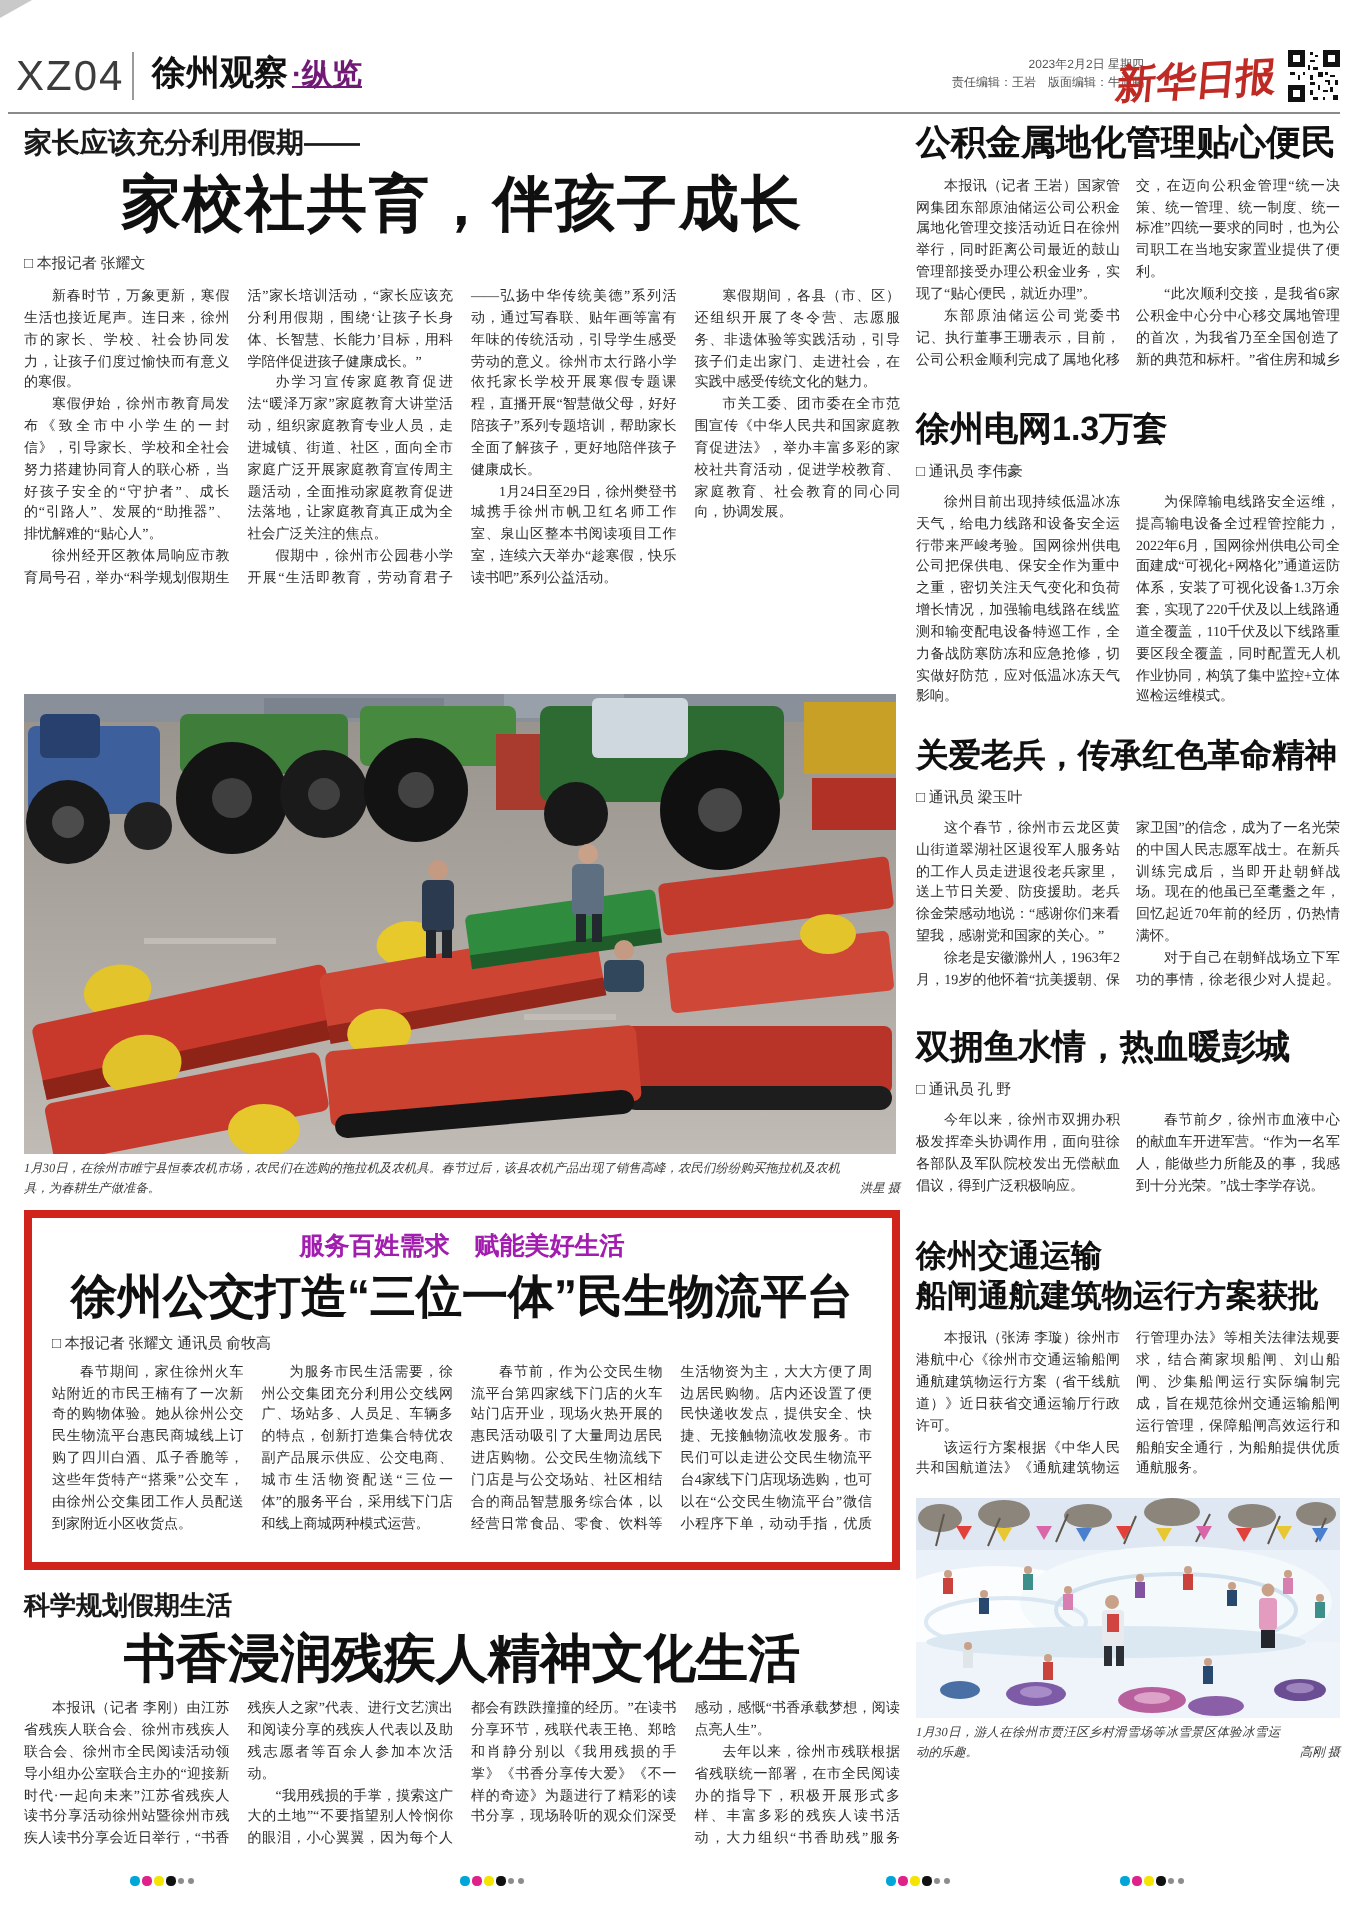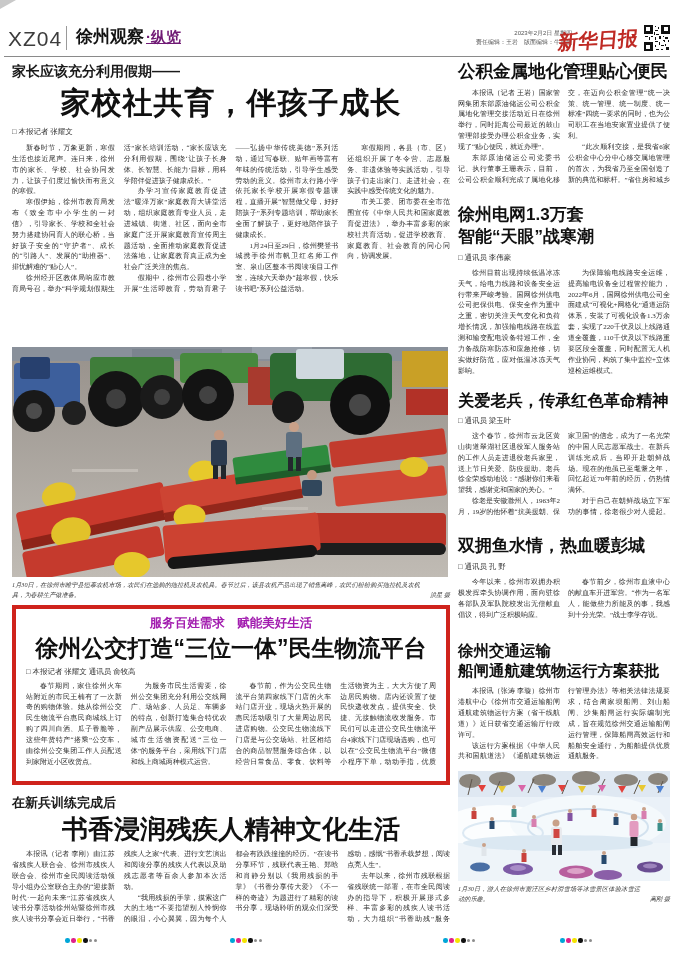--- a/index.html
+++ b/index.html
@@ -235,21 +235,21 @@
       <div class="hlB">徐州公交打造“三位一体”民生物流平台</div>
       <div class="byline">□ 本报记者 张耀文 通讯员 俞牧高</div>
       <div class="cols4 bodytxt">
           <p>春节期间，家住徐州火车站附近的市民王楠有了一次新奇的购物体验。她从徐州公交民生物流平台惠民商城线上订购了四川白酒、瓜子香脆等，这些年货特产“搭乘”公交车，由徐州公交集团工作人员配送到家附近小区收货点。</p>
           <p>为服务市民生活需要，徐州公交集团充分利用公交线网广、场站多、人员足、车辆多的特点，创新打造集合特优农副产品展示供应、公交电商、城市生活物资配送“三位一体”的服务平台，采用线下门店和线上商城两种模式运营。</p>
           <p>春节前，作为公交民生物流平台第四家线下门店的火车站门店开业，现场火热开展的惠民活动吸引了大量周边居民进店购物。公交民生物流线下门店是与公交场站、社区相结合的商品智慧服务综合体，以经营日常食品、零食、饮料等生活物资为主，大大方便了周边居民购物。店内还设置了便民快递收发点，提供安全、快捷、无接触物流收发服务。市民们可以走进公交民生物流平台4家线下门店现场选购，也可以在“公交民生物流平台”微信小程序下单，动动手指，优质生鲜产品和徐州特产就可送到家门口。</p>
         </div>
     </div>
 
     <div>
-      <div class="kicker kickerC">在新兵训练完成后</div>
+      <div class="kicker kickerC">科学规划假期生活</div>
       <div class="hlC">书香浸润残疾人精神文化生活</div>
       <div class="cols4 bodytxt bodyC">
           <p>本报讯（记者 李刚）由江苏省残疾人联合会、徐州市残疾人联合会、徐州市全民阅读活动领导小组办公室联合主办的“迎接新时代·一起向未来”江苏省残疾人读书分享活动徐州站暨徐州市残疾人读书分享会近日举行，“书香残疾人之家”代表、进行文艺演出和阅读分享的残疾人代表以及助残志愿者等百余人参加本次活动。</p>
           <p>“我用残损的手掌，摸索这广大的土地”“不要指望别人怜悯你的眼泪，小心翼翼，因为每个人都会有跌跌撞撞的经历。”在读书分享环节，残联代表王艳、郑晗和肖静分别以《我用残损的手掌》《书香分享传大爱》《不一样的奇迹》为题进行了精彩的读书分享，现场聆听的观众们深受感动，感慨“书香承载梦想，阅读点亮人生”。</p>
           <p>去年以来，徐州市残联根据省残联统一部署，在市全民阅读办的指导下，积极开展形式多样、丰富多彩的残疾人读书活动，大力组织“书香助残”服务队，开展“书香残疾人之家”创建评选活动，持续推进读书活动进残疾人服务机构、进特殊教育学校、进残疾人家庭，使读书活动深入基层，让书香浸润残疾人心田，极大地丰富了残疾人的精神文化生活。截至目前，已有徐州市鼓楼区琵琶街道八里社区残疾人之家等11个机构被省残联、省全民阅读办确认为“书香残疾人之家”。</p>
         </div>
     </div>
   </div>
 
   <div class="rightcol">
@@ -259,21 +259,20 @@
       <div class="cols2 bodytxt bFund">
           <p>本报讯（记者 王岩）国家管网集团东部原油储运公司公积金属地化管理交接活动近日在徐州举行，同时距离公司最近的鼓山管理部接受办理公积金业务，实现了“贴心便民，就近办理”。</p>
           <p>东部原油储运公司党委书记、执行董事王珊表示，目前，公司公积金顺利完成了属地化移交，在迈向公积金管理“统一决策、统一管理、统一制度、统一标准”四统一要求的同时，也为公司职工在当地安家置业提供了便利。</p>
           <p>“此次顺利交接，是我省6家公积金中心分中心移交属地管理的首次，为我省乃至全国创造了新的典范和标杆。”省住房和城乡建设厅住房公积金监管处处长翟仁军说，后续工作中，将继续鼎力支持、配合、服务。</p>
         </div>
     </div>
 
     <div>
       <div class="rhl hlR2">
         <div>徐州电网1.3万套</div>
-        <div>智能“天眼”战寒潮</div>
       </div>
       <div class="byline">□ 通讯员 李伟豪</div>
       <div class="cols2 bodytxt bGrid">
           <p>徐州目前出现持续低温冰冻天气，给电力线路和设备安全运行带来严峻考验。国网徐州供电公司把保供电、保安全作为重中之重，密切关注天气变化和负荷增长情况，加强输电线路在线监测和输变配电设备特巡工作，全力备战防寒防冻和应急抢修，切实做好防范，应对低温冰冻天气影响。</p>
           <p>为保障输电线路安全运维，提高输电设备全过程管控能力，2022年6月，国网徐州供电公司全面建成“可视化+网格化”通道运防体系，安装了可视化设备1.3万余套，实现了220千伏及以上线路通道全覆盖，110千伏及以下线路重要区段全覆盖，同时配置无人机作业协同，构筑了集中监控+立体巡检运维模式。</p>
         </div>
     </div>
 
     <div>
       <div class="rhl hlR3">关爱老兵，传承红色革命精神</div>

